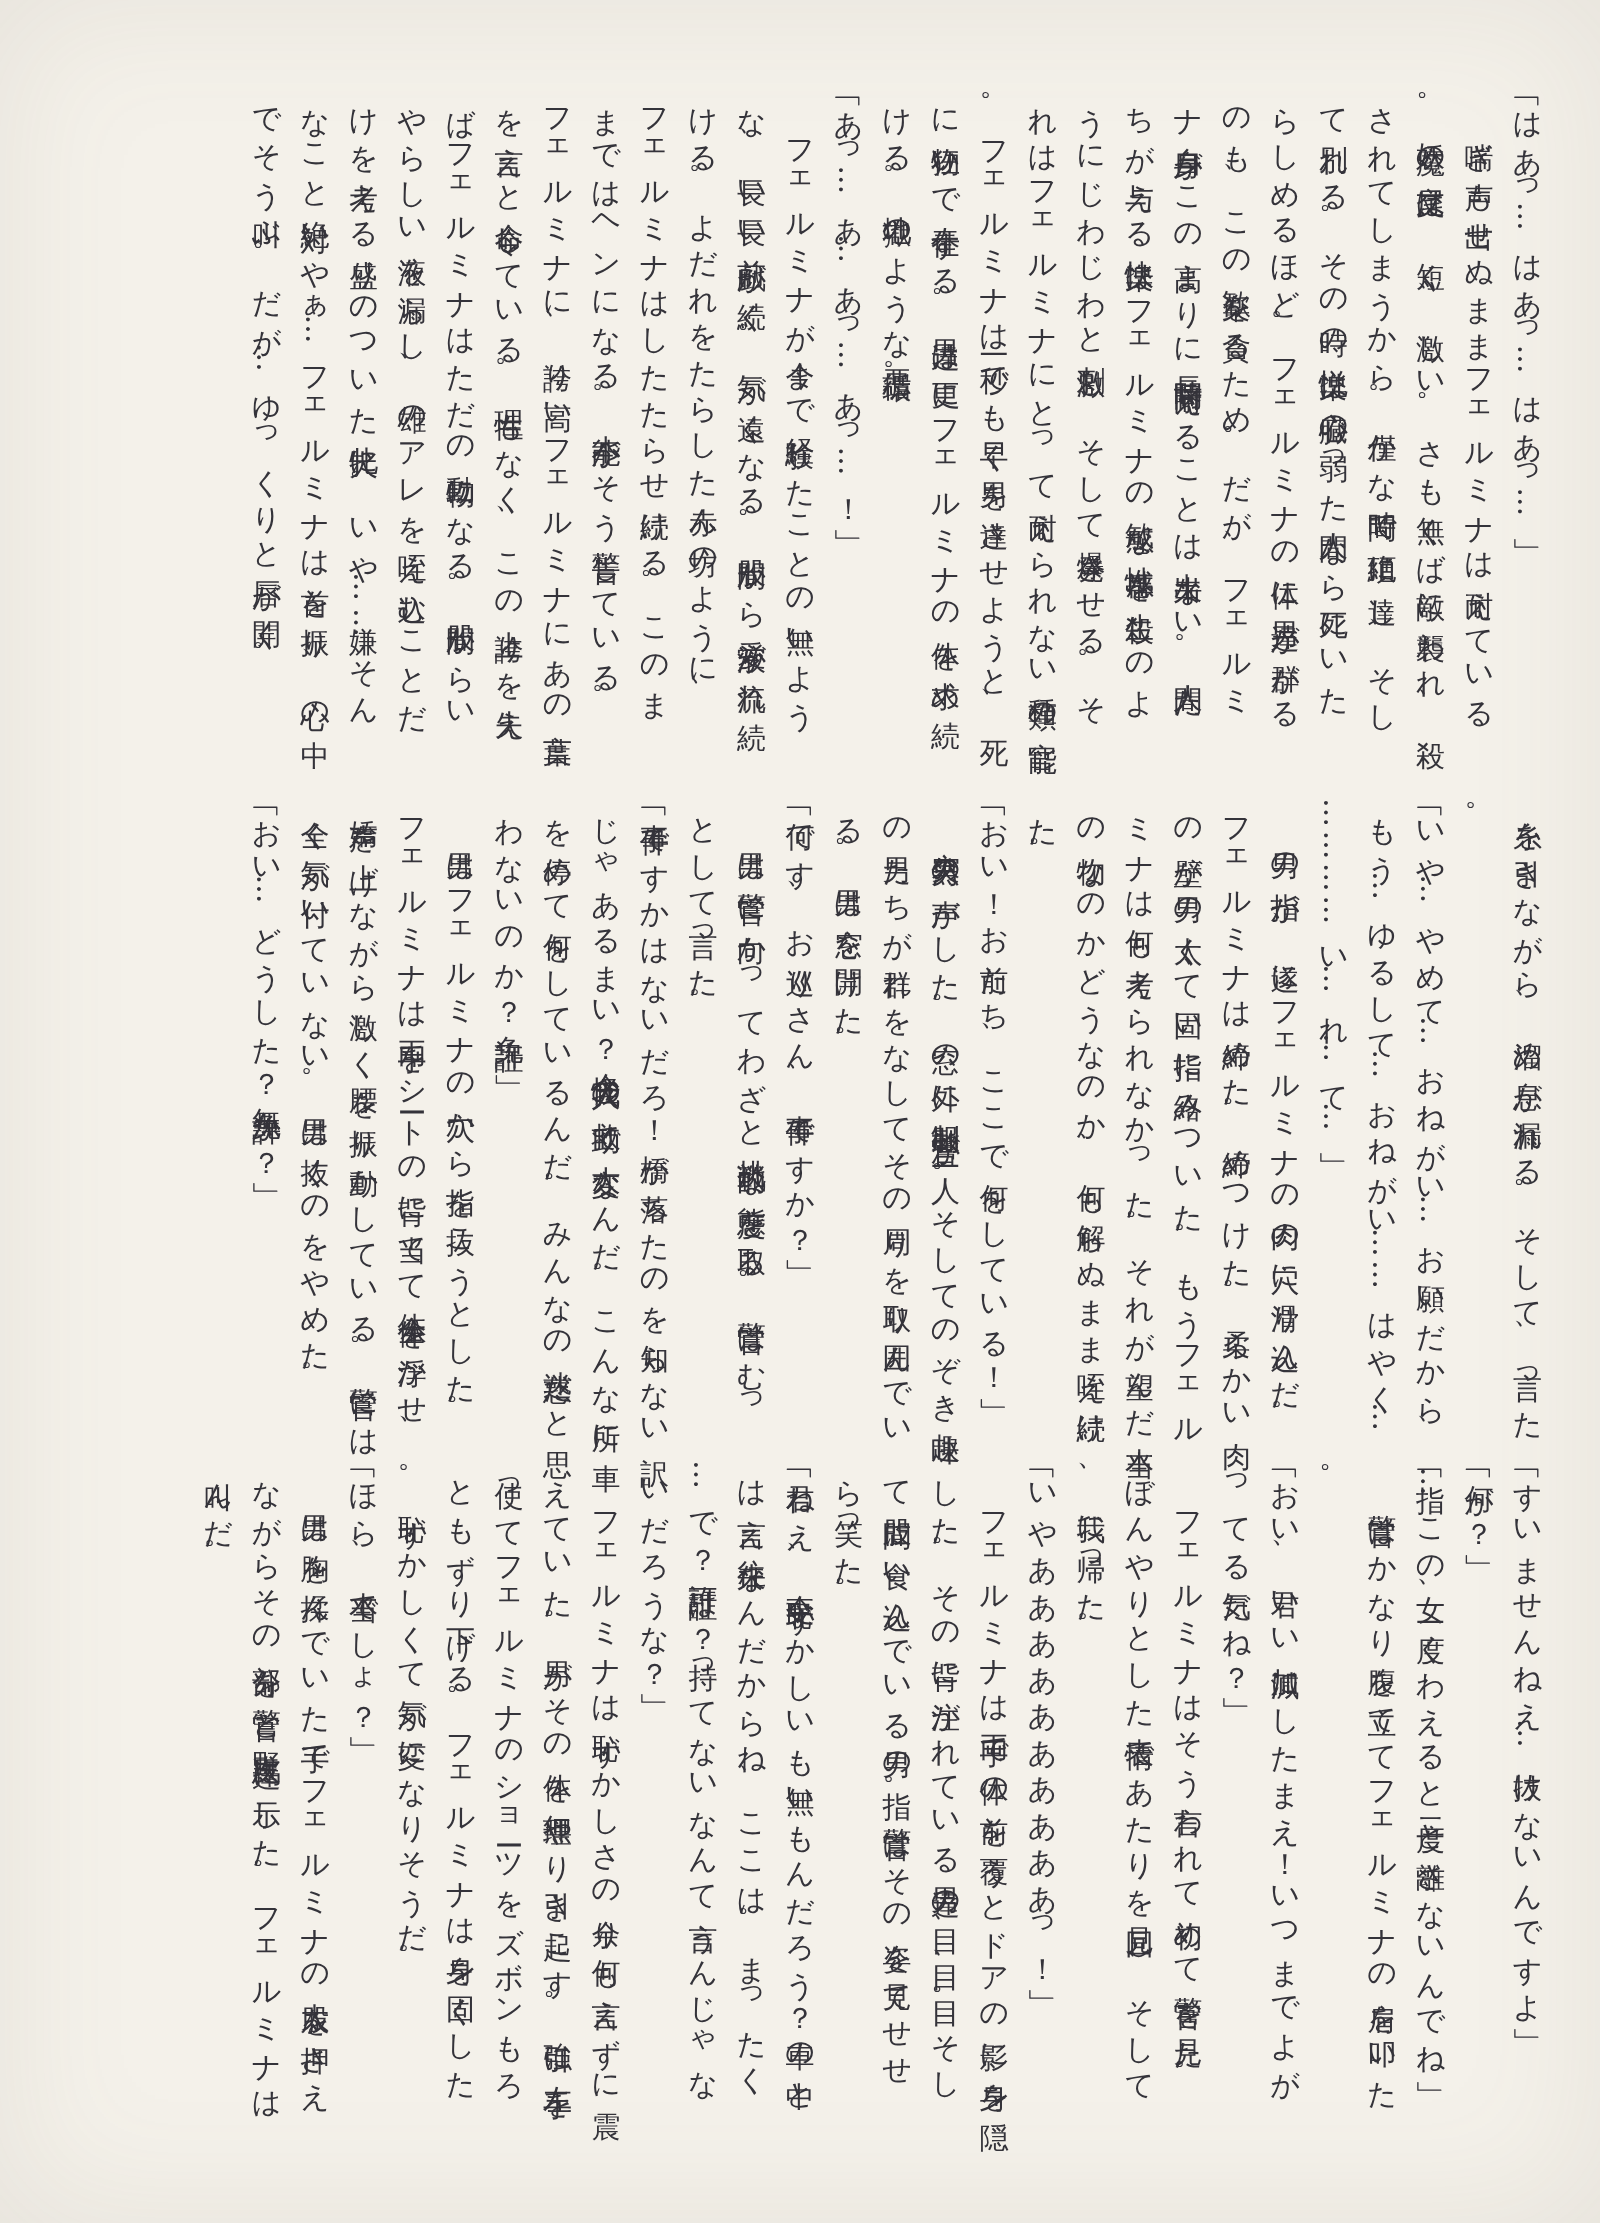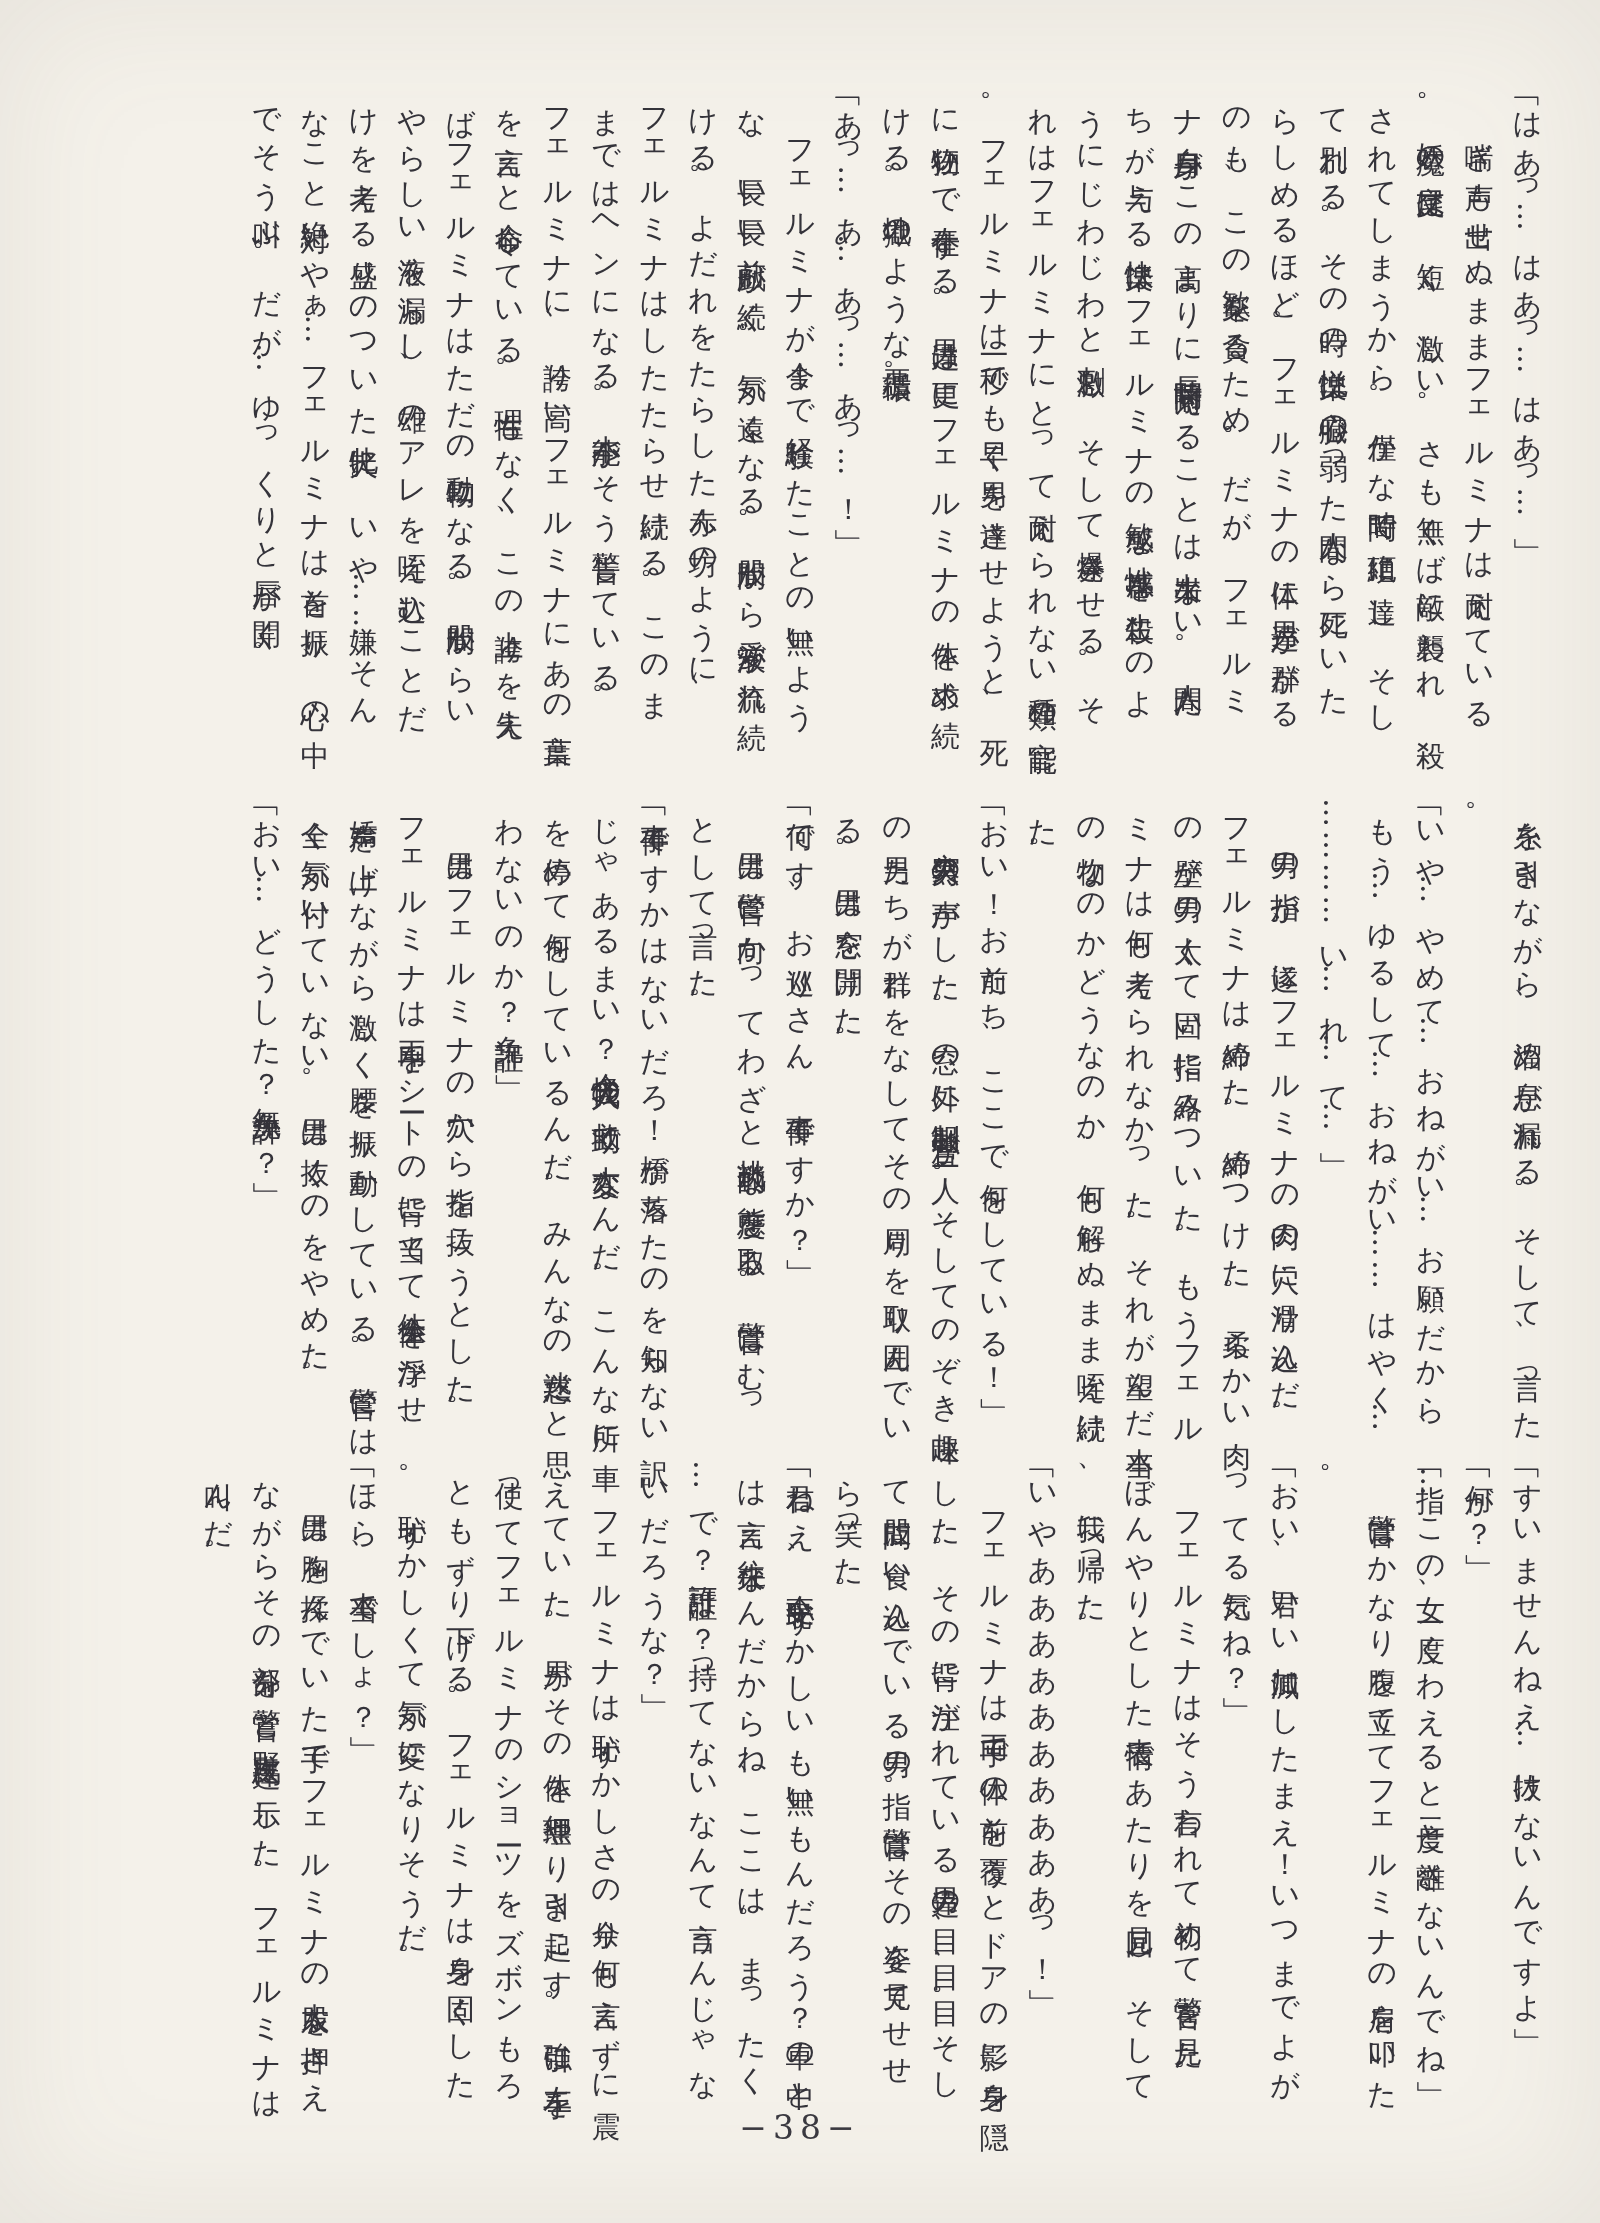--- a/index.html
+++ b/index.html
@@ -85,14 +85,13 @@
       <p class="para indent">警官はかなり腹を立ててフェルミナの肩を叩いた。</p>
       <p class="para">「おい、君いい加減にしたまえ！いつまでよがってる気だね？」</p>
       <p class="para indent">フェルミナはそう言われて初めて警官を見た。ぼんやりとした表情であたりを見回し、そして、我に帰った。</p>
       <p class="para">「いやああああああああああっ！」</p>
       <p class="para indent">フェルミナは両手で体の前を覆うとドアの影に身を隠した。その背に注がれている男達の目、目、目。そして股間に食い込んでいる男の指。警官はその姿を見てせせら笑った。</p>
       <p class="para">「君ねえ、今更恥ずかしいも無いもんだろう？車の中とは言え往来なんだからね、ここは。まったく…で？許可証は？持ってないなんて言うんじゃないだろうな？」</p>
       <p class="para indent">フェルミナは恥ずかしさの余り何も言えずに震えていた。男がその体を無理やり引き起こす。強引に左手を使ってフェルミナのショーツをズボンもろともずり下げる。フェルミナは身を固くした。恥ずかしくて気が変になりそうだ。</p>
       <p class="para">「ほら、本当でしょ？」</p>
       <p class="para indent">男は胸を揉んでいた手でフェルミナの太股を押さえながらその部分を警官と野次馬達に示した。フェルミナは叫んだ。</p>
     </div>
-  <div class="page-number">−38−</div>
 </div>
 
 </body></html>

